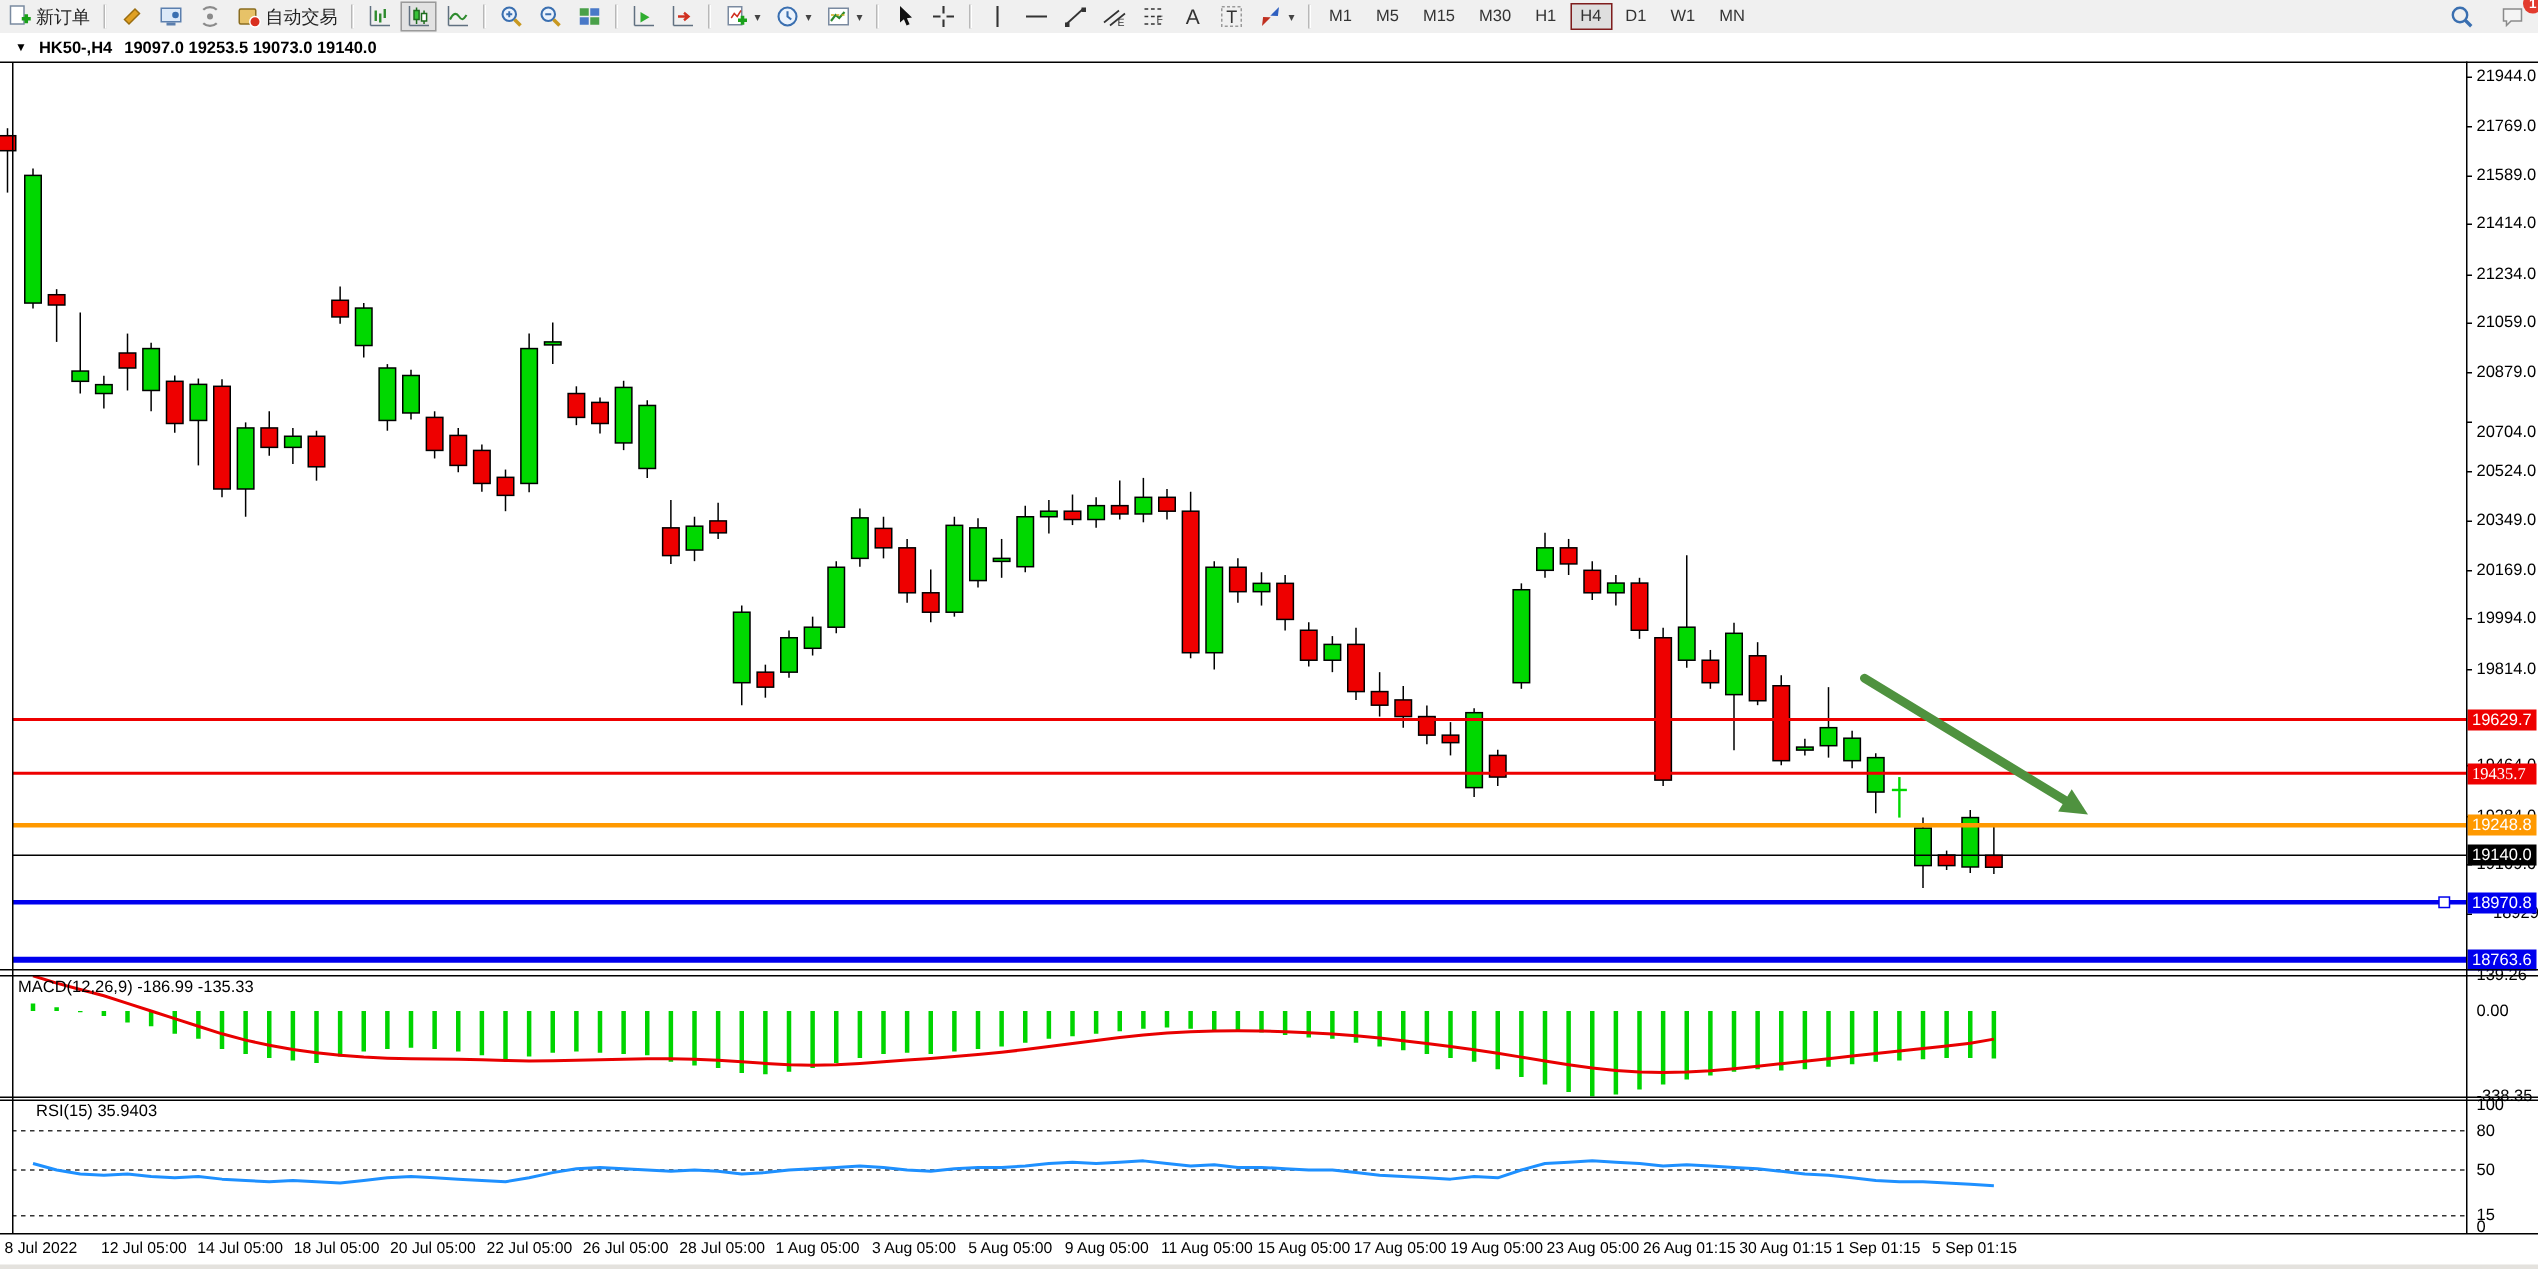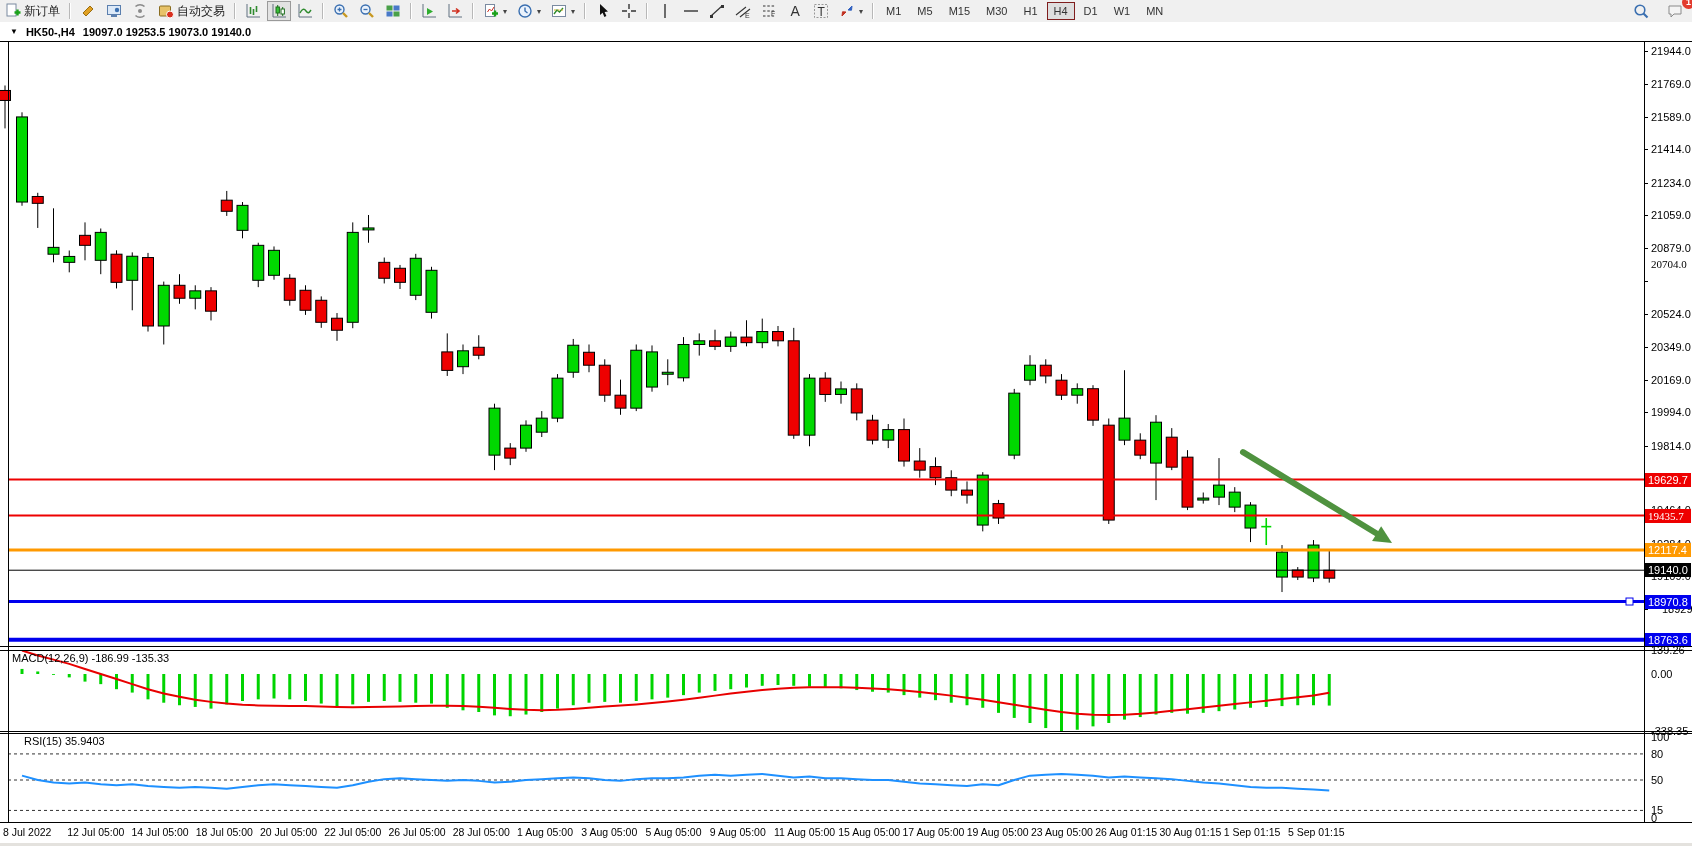--- a/index.html
+++ b/index.html
@@ -557,21 +557,21 @@
       <div class="ptick" style="top: 89.1156px;">21589.0</div>
       <div class="ptickmark" style="top: 127.493px;"></div>
       <div class="ptick" style="top: 121.493px;">21414.0</div>
       <div class="ptickmark" style="top: 160.796px;"></div>
       <div class="ptick" style="top: 154.796px;">21234.0</div>
       <div class="ptickmark" style="top: 193.173px;"></div>
       <div class="ptick" style="top: 187.173px;">21059.0</div>
       <div class="ptickmark" style="top: 226.475px;"></div>
       <div class="ptick" style="top: 220.475px;">20879.0</div>
       <div class="ptickmark" style="top: 258.853px;"></div>
-      <div class="ptick" style="top: 236px; font-family: Liberation Serif, serif;">20704.0</div>
+      <div class="ptick" style="top: 260px;">20704.0</div>
       <div class="ptickmark" style="top: 292.155px;"></div>
       <div class="ptick" style="top: 286.155px;">20524.0</div>
       <div class="ptickmark" style="top: 324.533px;"></div>
       <div class="ptick" style="top: 318.533px;">20349.0</div>
       <div class="ptickmark" style="top: 357.835px;"></div>
       <div class="ptick" style="top: 351.835px;">20169.0</div>
       <div class="ptickmark" style="top: 390.213px;"></div>
       <div class="ptick" style="top: 384.213px;">19994.0</div>
       <div class="ptickmark" style="top: 423.515px;"></div>
       <div class="ptick" style="top: 417.515px;">19814.0</div>
@@ -586,21 +586,21 @@
       <div class="ptick" style="top: 622.476px;">139.26</div>
       <div class="ptick" style="top: 646px;">0.00</div>
       <div class="ptick" style="top: 703.154px;">-338.35</div>
       <div class="ptick" style="top: 709px;">100</div>
       <div class="ptick" style="top: 725.913px;">80</div>
       <div class="ptick" style="top: 752px;">50</div>
       <div class="ptick" style="top: 782.435px;">15</div>
       <div class="ptick" style="top: 790px;">0</div>
       <div class="plabel" style="top: 450.613px; background: rgb(238, 0, 0);">19629.7</div>
       <div class="plabel" style="top: 486.506px; background: rgb(238, 0, 0); font-family: Liberation Serif, serif;">19435.7</div>
-      <div class="plabel" style="top: 521.085px; background: rgb(255, 153, 0);">12117.4</div>
+      <div class="plabel" style="top: 521.085px; background: rgb(255, 153, 0);">19248.8</div>
       <div class="plabel" style="top: 541.215px; background: rgb(0, 0, 0);">19140.0</div>
       <div class="plabel" style="top: 572.519px; background: rgb(0, 0, 238);">18970.8</div>
       <div class="plabel" style="top: 610.854px; background: rgb(0, 0, 238);">18763.6</div>
     </div>
   <div id="time-axis">
       <div class="tlabel" style="left: 3px;">8 Jul 2022</div>
       <div class="tlabel" style="left: 67.25px;">12 Jul 05:00</div>
       <div class="tlabel" style="left: 131.5px;">14 Jul 05:00</div>
       <div class="tlabel" style="left: 195.75px;">18 Jul 05:00</div>
       <div class="tlabel" style="left: 260px; text-align: center;">20 Jul 05:00</div>

